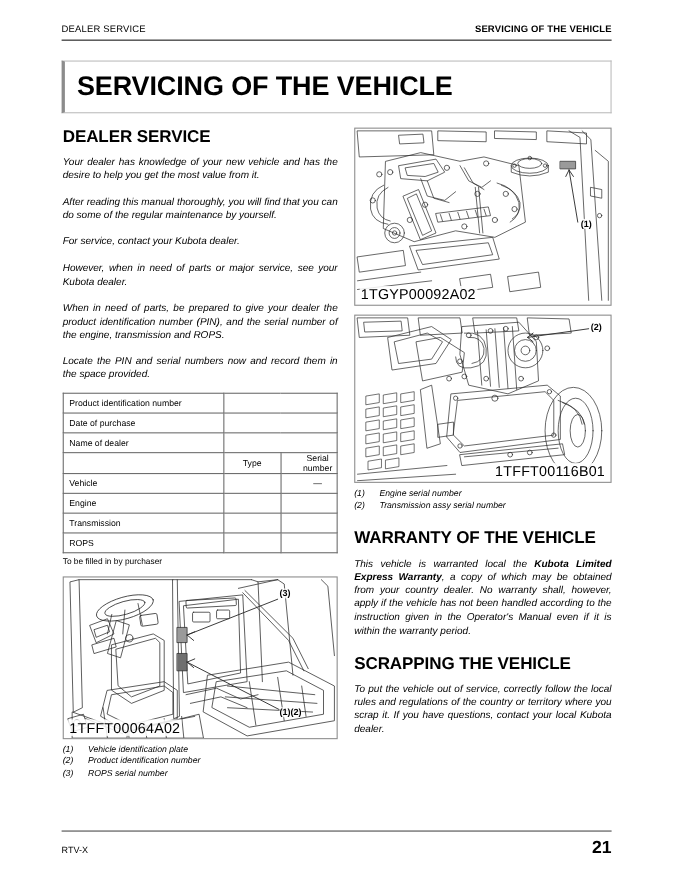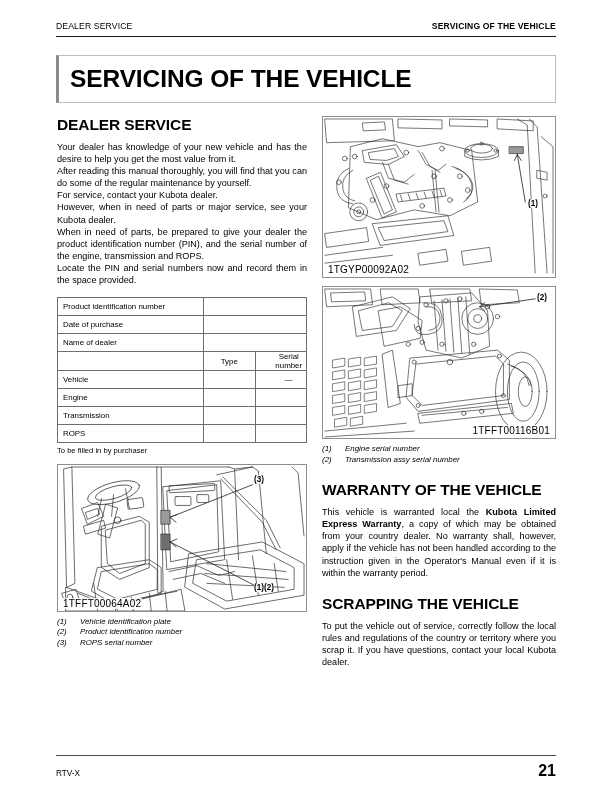--- a/index.html
+++ b/index.html
@@ -86,22 +86,23 @@
     letter-spacing: -0.1px;
   }
   h2.sec.spaced { margin-top: 16px; }
 
   p.body {
     font-size: 9.1px;
     line-height: 12.1px;
     margin: 0;
     text-align: justify;
     text-justify: inter-word;
-  }
-  p.body + p.body { margin-top: 0px; }
+    font-style: italic;
+  }
+  p.body + p.body { margin-top: 12px; }
 
   
   table.idtable {
     border-collapse: collapse;
     width: 250px;
     margin-top: 11px;
     table-layout: fixed;
   }
   table.idtable td {
     border: 1px solid #6e6e6e;
@@ -124,21 +125,21 @@
     position: relative;
     border: 1px solid #8e8e8e;
     box-sizing: border-box;
     background: #ffffff;
     overflow: hidden;
   }
   .fig svg { display: block; width: 100%; height: 100%; }
   .fig .figid {
     position: absolute;
     bottom: 2px;
-    font-size: 10px;
+    font-size: 13px;
     letter-spacing: 0.2px;
     background: rgba(255,255,255,0.86);
     padding: 0 1px;
   }
   .fig .figid.left  { left: 4px; }
   .fig .figid.right { right: 4px; }
 
   .callout {
     position: absolute;
     font-size: 8.2px;

